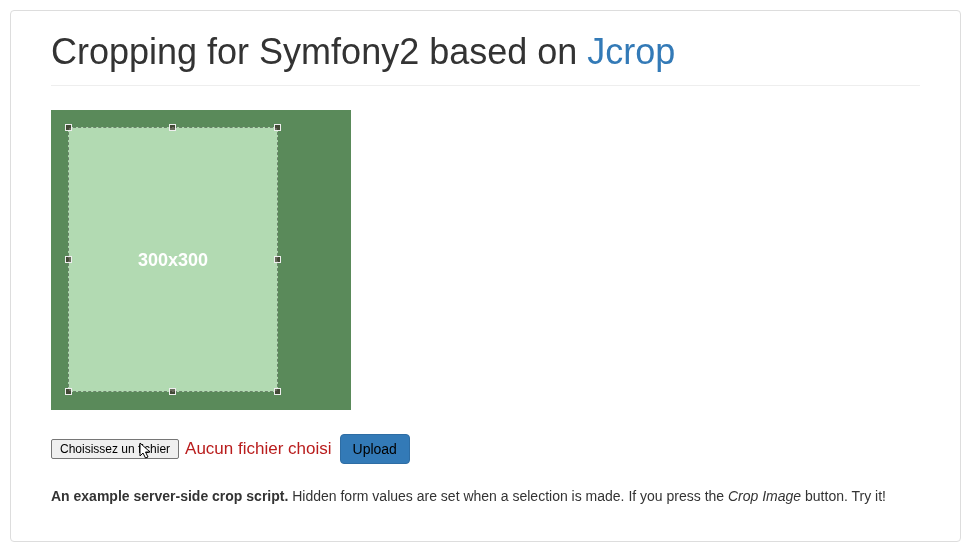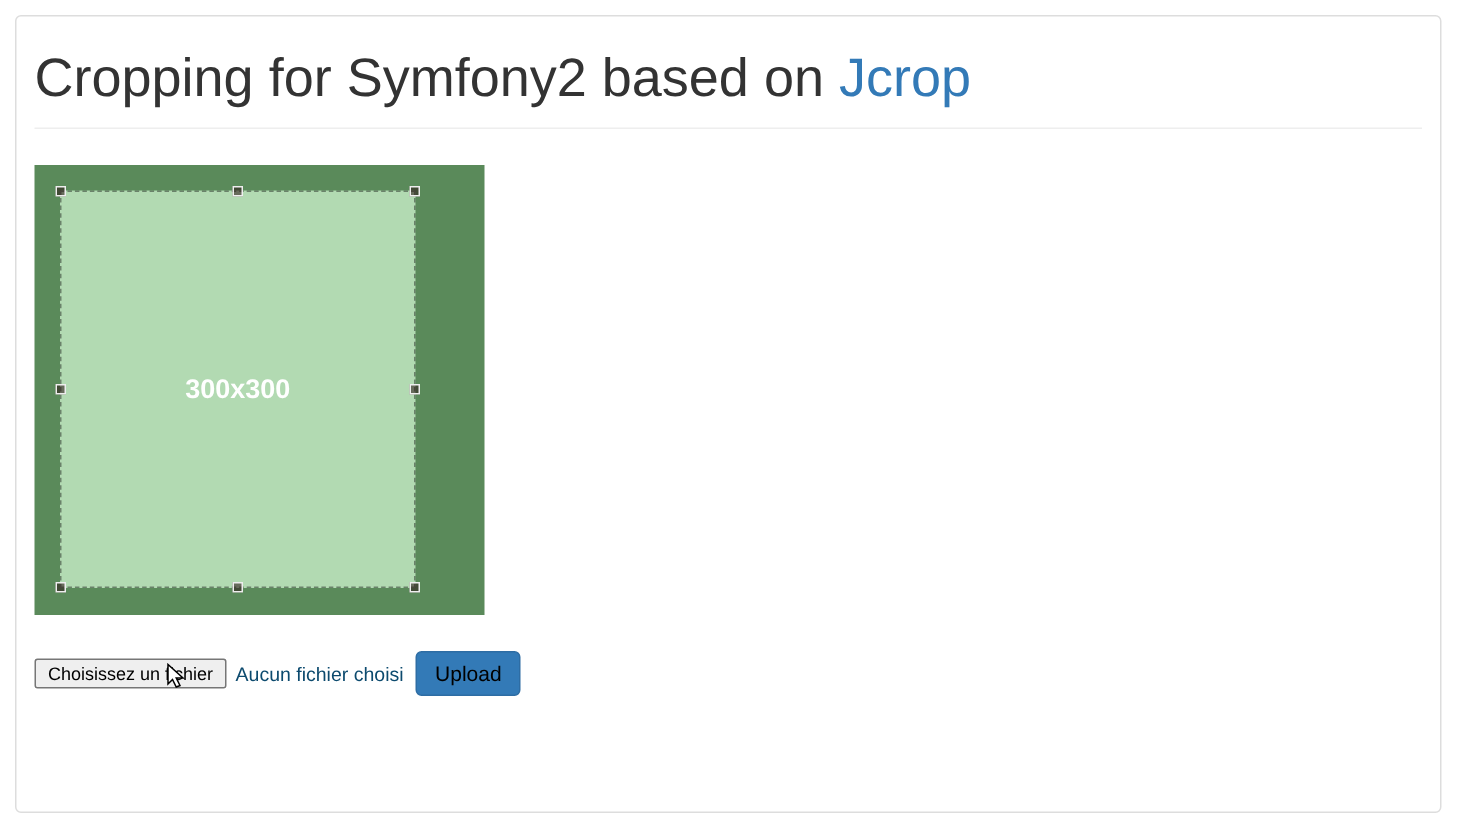--- a/index.html
+++ b/index.html
@@ -10,21 +10,21 @@
     body {
       font-family: "Helvetica Neue", Helvetica, Arial, sans-serif;
       font-size: 14px;
       color: #333;
       background: #fff;
       padding: 10px;
     }
     .panel {
       border: 1px solid #ddd;
       border-radius: 4px;
-      padding: 20px 12px;
+      padding: 20px 40px;
       width: 951px;
       height: 532px;
       background: #fff;
     }
     h1 {
       font-size: 36px;
       font-weight: 500;
       color: #333;
       margin-bottom: 12px;
     }
@@ -41,21 +41,21 @@
       width: 300px;
       height: 300px;
       background: #5a8a5a;
       position: relative;
       margin-bottom: 24px;
     }
     .crop-selection {
       position: absolute;
       left: 17px;
       top: 17px;
-      width: 237px;
+      width: 210px;
       height: 265px;
       background: #b2dab2;
       border: 1px dashed rgba(0,0,0,0.4);
     }
     .crop-selection .placeholder-text {
       position: absolute;
       top: 50%;
       left: 50%;
       transform: translate(-50%, -50%);
       color: #fff;
@@ -87,22 +87,22 @@
     .file-button {
       font-family: Arial, sans-serif;
       font-size: 12px;
       padding: 2px 8px;
       background: #efefef;
       border: 1px solid #767676;
       border-radius: 2px;
       cursor: pointer;
     }
     .file-status {
-      font-size: 13px;
-      color: #0c4a6e;
+      font-size: 17px;
+      color: #b91c1c;
       text-align: right;
     }
     .btn-primary {
       background: #337ab7;
       border: 1px solid #2e6da4;
       color: #000000;
       padding: 6px 12px;
       font-size: 14px;
       border-radius: 4px;
       cursor: pointer;
@@ -148,13 +148,16 @@
 
   <div class="controls-row" style="position:relative;">
     <button class="file-button">Choisissez un fichier</button>
     <span class="file-status">Aucun fichier choisi</span>
     <button class="btn-primary">Upload</button>
     <svg class="cursor-pointer" width="16" height="20" viewBox="0 0 16 20" style="left:88px; top:8px;">
       <path d="M1 1 L1 14 L4 11 L6.5 16 L9 15 L6.5 10 L11 10 Z" fill="#fff" stroke="#000" stroke-width="1"></path>
     </svg>
   </div>
 
+  <p class="description">
+    <strong>An example server-side crop script.</strong><span> Hidden form values are set when a selection is made. If you press the </span><em>Crop Image</em><span> button. Try it!</span>
+  </p>
 </div>
 
 </body></html>

